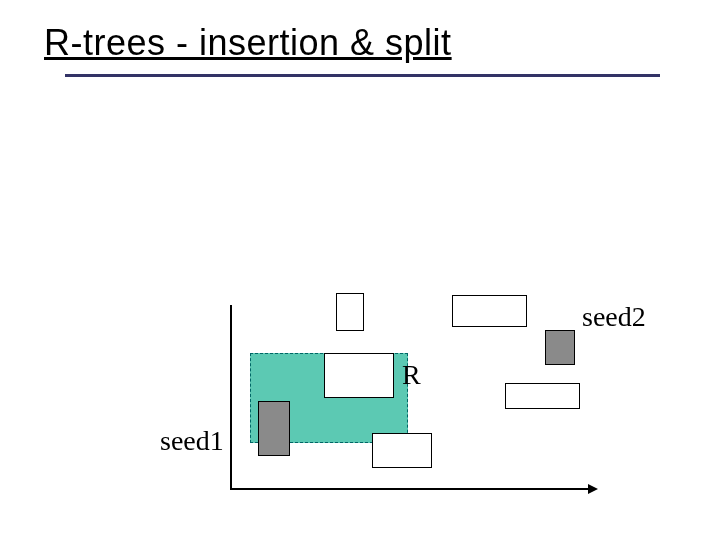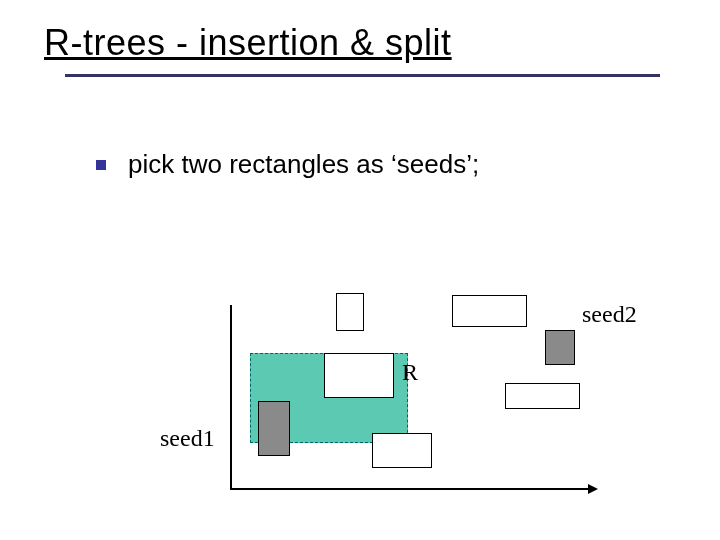--- a/index.html
+++ b/index.html
@@ -90,21 +90,21 @@
       position: absolute;
       border: 1.5px dashed #006666;
       background: #5cc9b3;
     }
     .seed-fill {
       background: #8a8a8a;
     }
     .label {
       position: absolute;
       font-family: "Times New Roman", serif;
-      font-size: 24px;
+      font-size: 28px;
       color: #000;
     }
     .r1 { left: 196px; top: -12px; width: 28px; height: 38px; }
     .dg { left: 110px; top: 48px; width: 158px; height: 90px; }
     .seed1box { left: 118px; top: 96px; width: 32px; height: 55px; }
     .rR { left: 184px; top: 48px; width: 70px; height: 45px; z-index: 2; }
     .rBelowR { left: 232px; top: 128px; width: 60px; height: 35px; }
     .rTopRight { left: 312px; top: -10px; width: 75px; height: 32px; }
     .seed2box { left: 405px; top: 25px; width: 30px; height: 35px; }
     .rBottomRight { left: 365px; top: 78px; width: 75px; height: 26px; }
@@ -114,24 +114,20 @@
   </style>
 </head>
 <body>
 
 <div class="title-wrap">
   <h1 class="title">R-trees - insertion &amp; split</h1>
 </div>
 <div class="title-underline"></div>
 
 <div class="bullets">
-  <div class="bullet-row">
-    <div class="bullet-sq"></div>
-    <div class="bullet-text">pick two rectangles as ‘seeds’;</div>
-  </div>
 </div>
 
 <div class="diagram">
   <div class="axis-y"></div>
   <div class="axis-x"></div>
 
   <div class="dashed-green dg"></div>
   <div class="rect r1"></div>
   <div class="rect seed-fill seed1box"></div>
   <div class="rect rR"></div>

